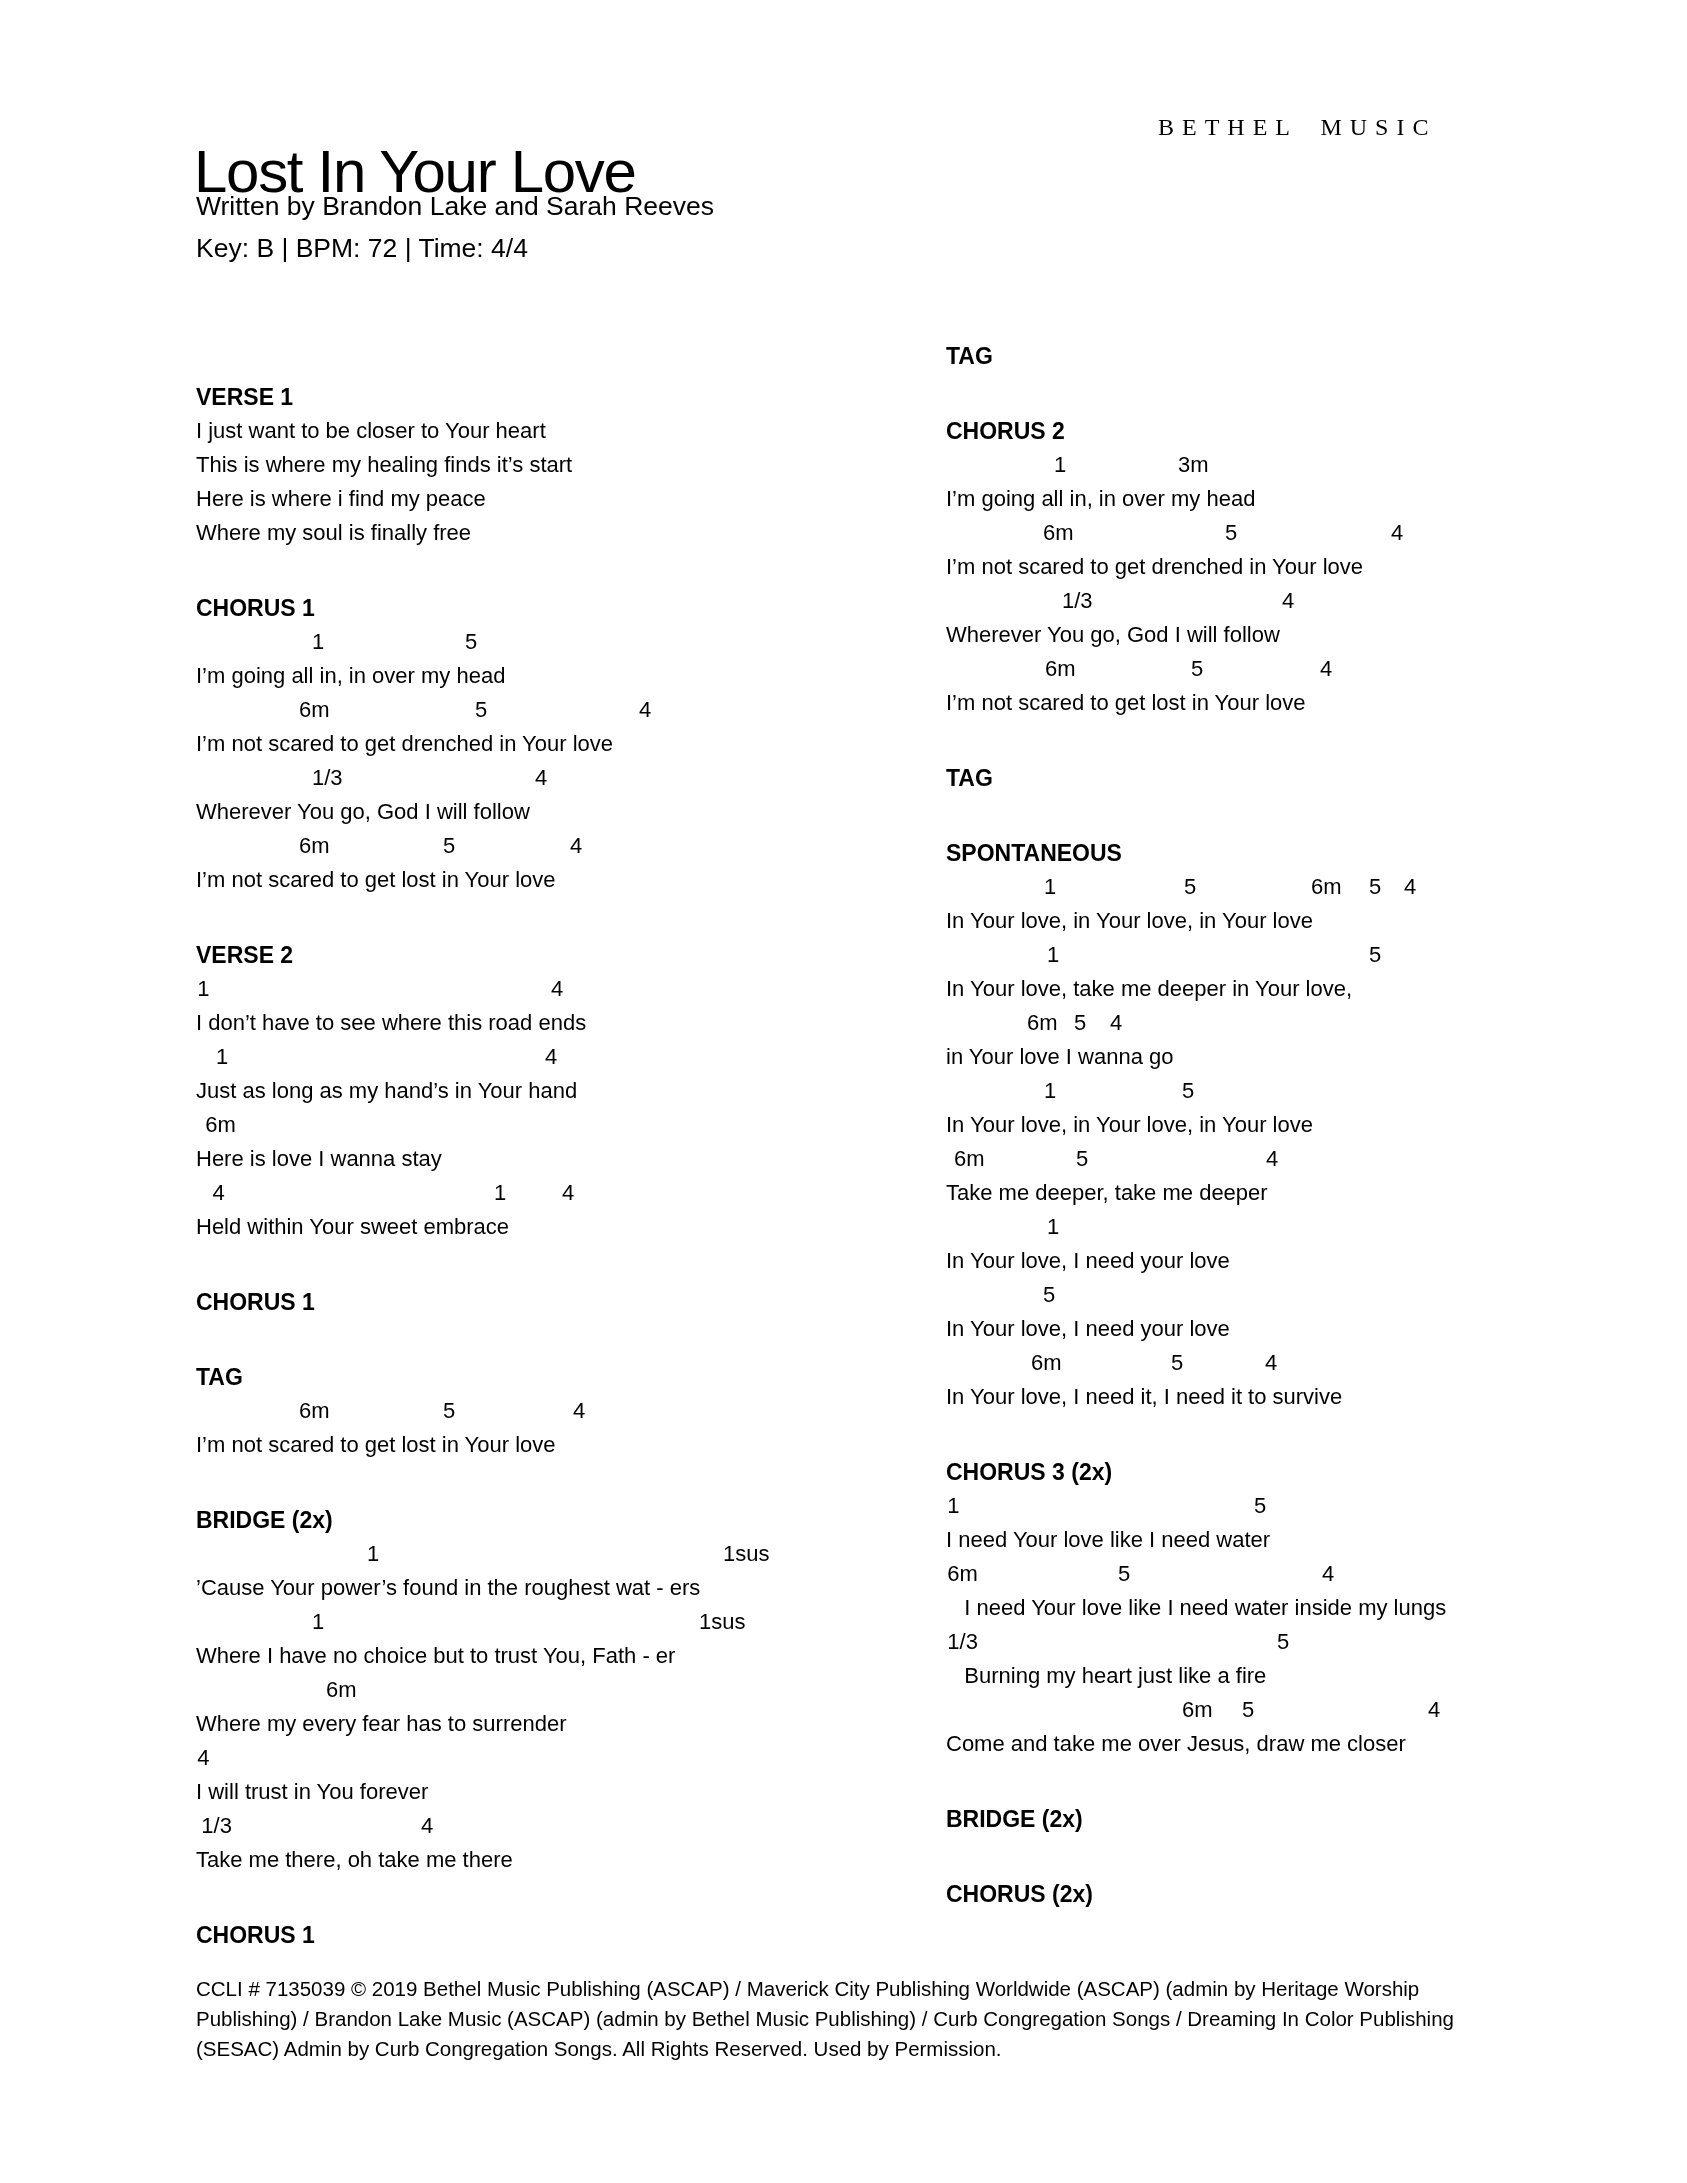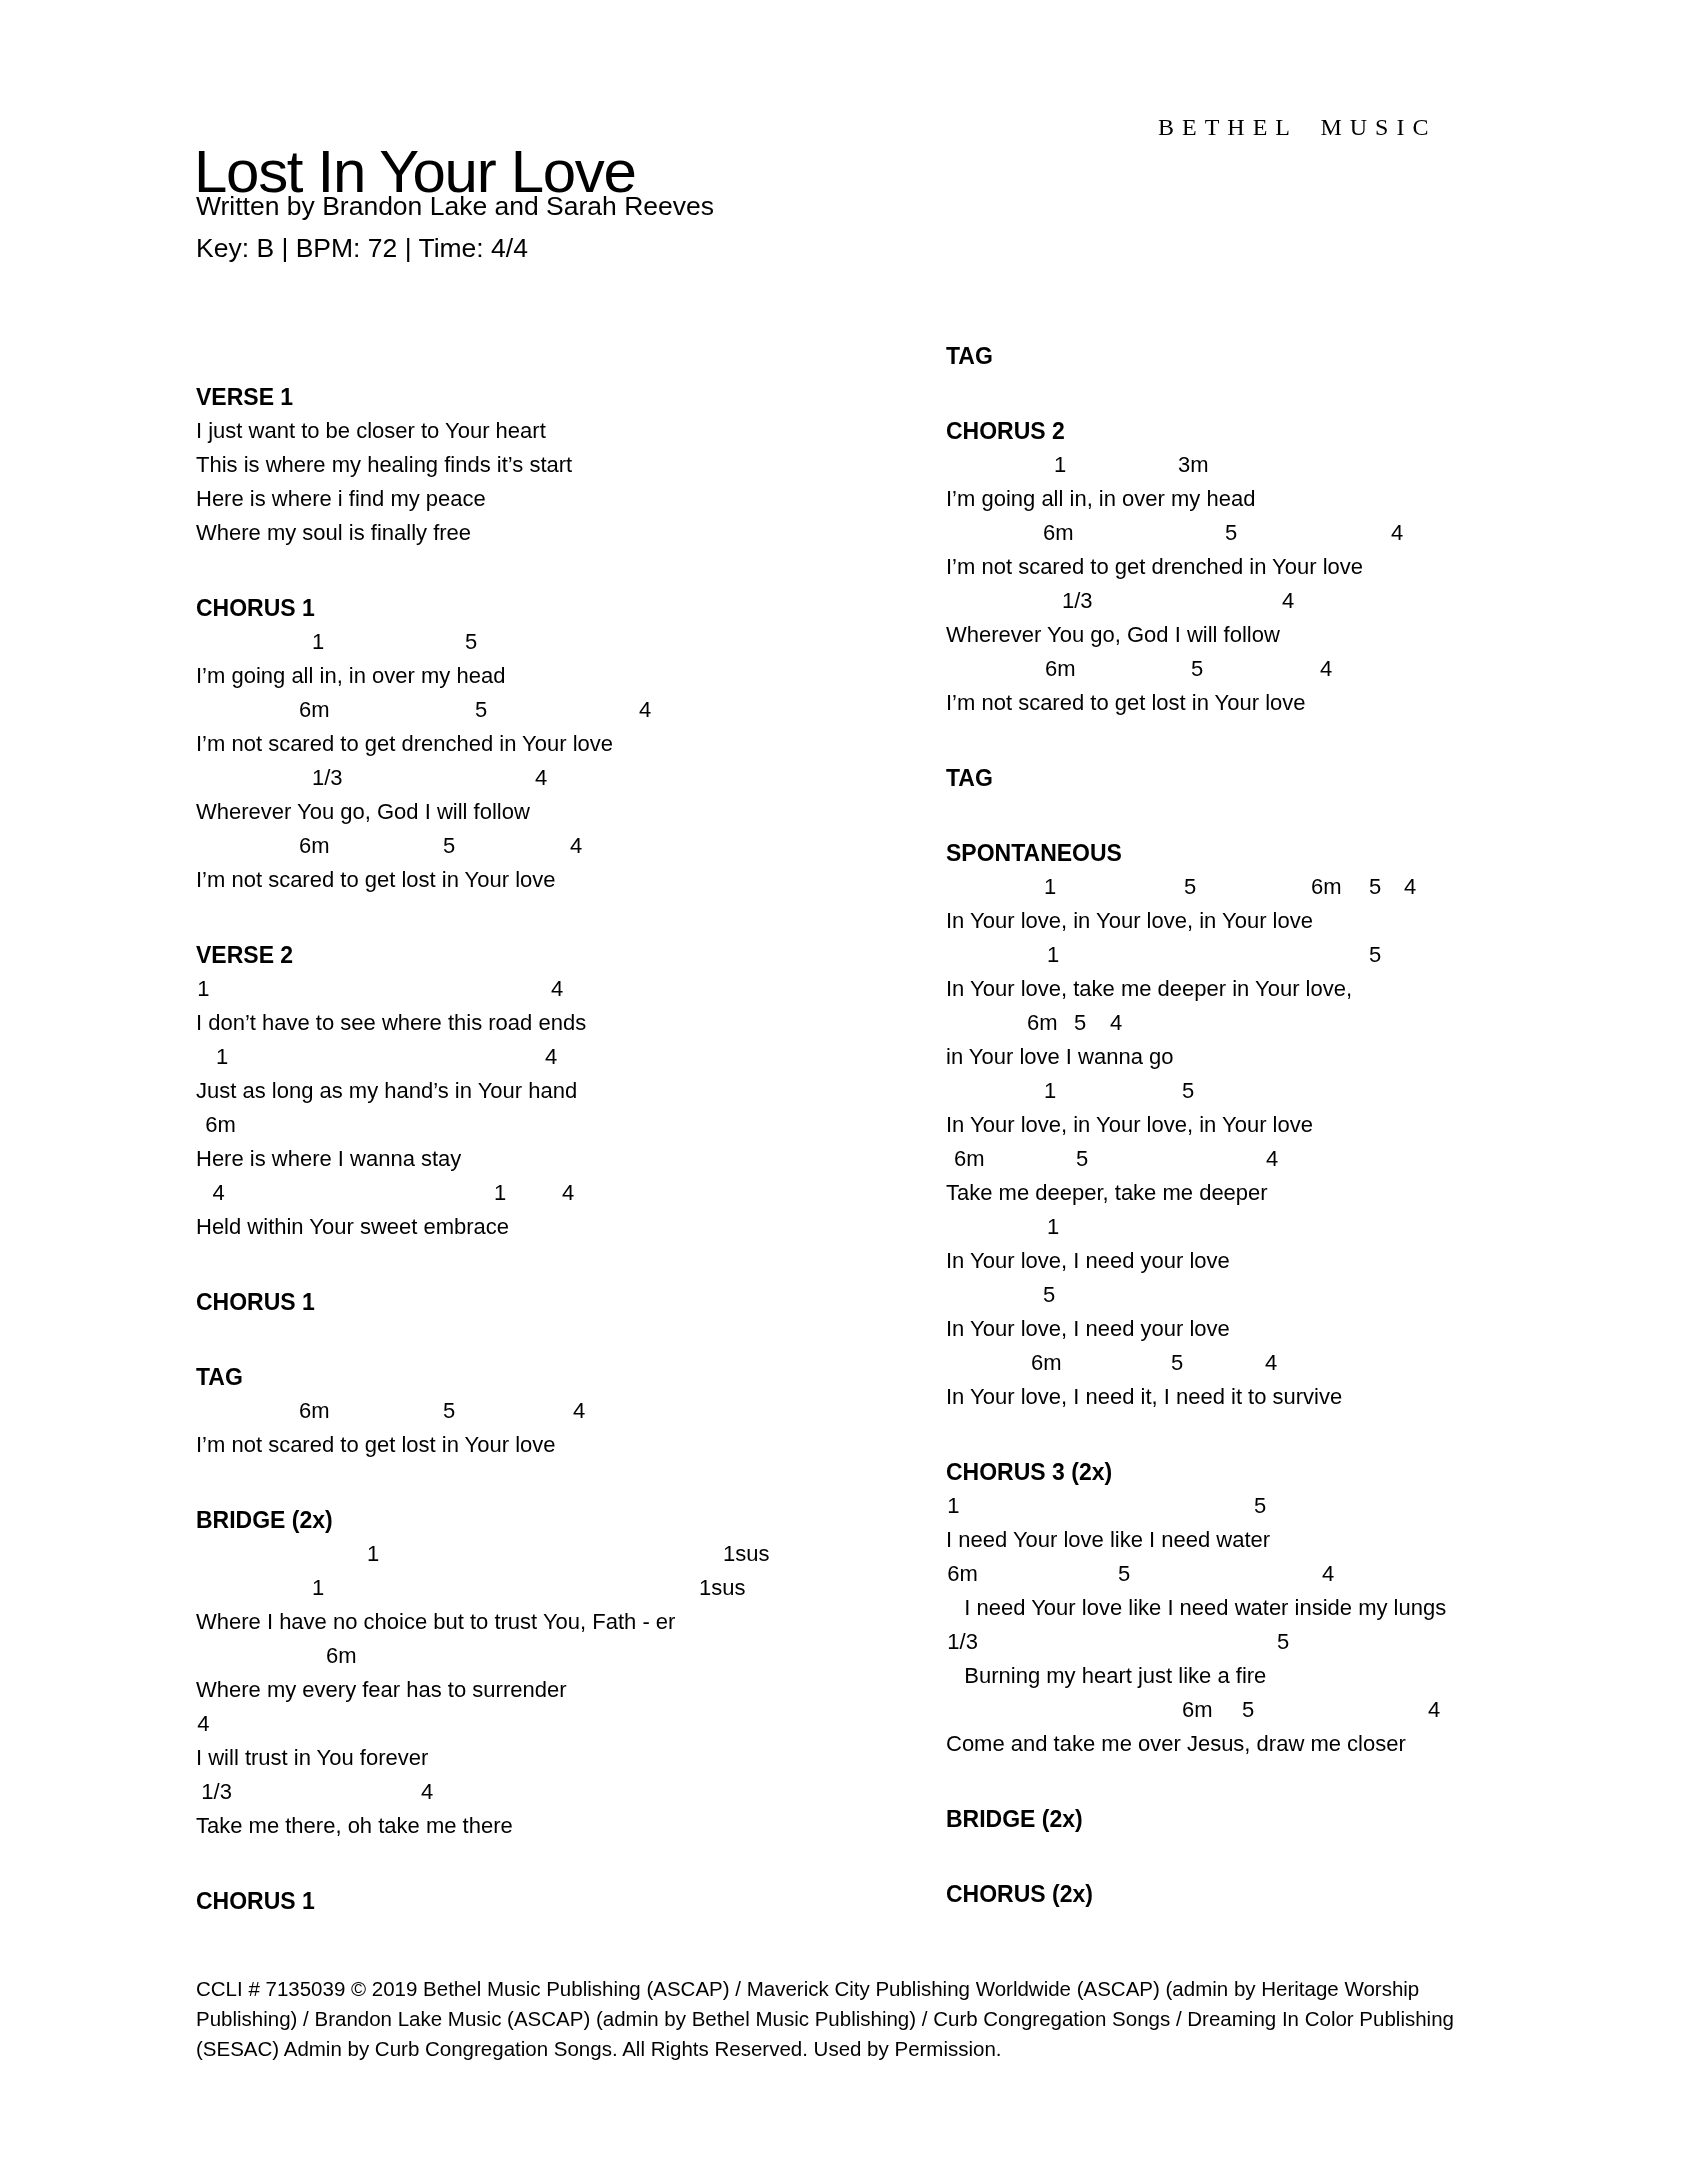--- a/index.html
+++ b/index.html
@@ -119,35 +119,36 @@
         <div class="sline chord-line"><span class="chord" style="left: 103px;">6m</span><span class="chord" style="left: 247px;">5</span><span class="chord" style="left: 374px;">4</span></div>
         <div class="sline lyric-line">I’m not scared to get lost in Your love</div>
       </section>
       <section class="section">
         <div class="sline heading">VERSE 2</div>
         <div class="sline chord-line"><span class="chord" style="left: 1.3px;">1</span><span class="chord" style="left: 355px;">4</span></div>
         <div class="sline lyric-line">I don’t have to see where this road ends</div>
         <div class="sline chord-line"><span class="chord" style="left: 20px;">1</span><span class="chord" style="left: 349px;">4</span></div>
         <div class="sline lyric-line">Just as long as my hand’s in Your hand</div>
         <div class="sline chord-line"><span class="chord" style="left: 9.3px;">6m</span></div>
-        <div class="sline lyric-line">Here is where I wanna stay</div>
+        <div class="sline lyric-line">Here is love I wanna stay</div>
         <div class="sline chord-line"><span class="chord" style="left: 16.5px;">4</span><span class="chord" style="left: 298px;">1</span><span class="chord" style="left: 366px;">4</span></div>
         <div class="sline lyric-line">Held within Your sweet embrace</div>
       </section>
       <section class="section">
         <div class="sline heading">CHORUS 1</div>
       </section>
       <section class="section">
         <div class="sline heading">TAG</div>
         <div class="sline chord-line"><span class="chord" style="left: 103px;">6m</span><span class="chord" style="left: 247px;">5</span><span class="chord" style="left: 377px;">4</span></div>
         <div class="sline lyric-line">I’m not scared to get lost in Your love</div>
       </section>
       <section class="section">
         <div class="sline heading">BRIDGE (2x)</div>
         <div class="sline chord-line"><span class="chord" style="left: 171px;">1</span><span class="chord" style="left: 527px;">1sus</span></div>
+        <div class="sline lyric-line">’Cause Your power’s found in the roughest wat - ers</div>
         <div class="sline chord-line"><span class="chord" style="left: 116px;">1</span><span class="chord" style="left: 503px;">1sus</span></div>
         <div class="sline lyric-line">Where I have no choice but to trust You, Fath - er</div>
         <div class="sline chord-line"><span class="chord" style="left: 130px;">6m</span></div>
         <div class="sline lyric-line">Where my every fear has to surrender</div>
         <div class="sline chord-line"><span class="chord" style="left: 1.3px;">4</span></div>
         <div class="sline lyric-line">I will trust in You forever</div>
         <div class="sline chord-line"><span class="chord" style="left: 5.3px;">1/3</span><span class="chord" style="left: 225px;">4</span></div>
         <div class="sline lyric-line">Take me there, oh take me there</div>
       </section>
       <section class="section">

